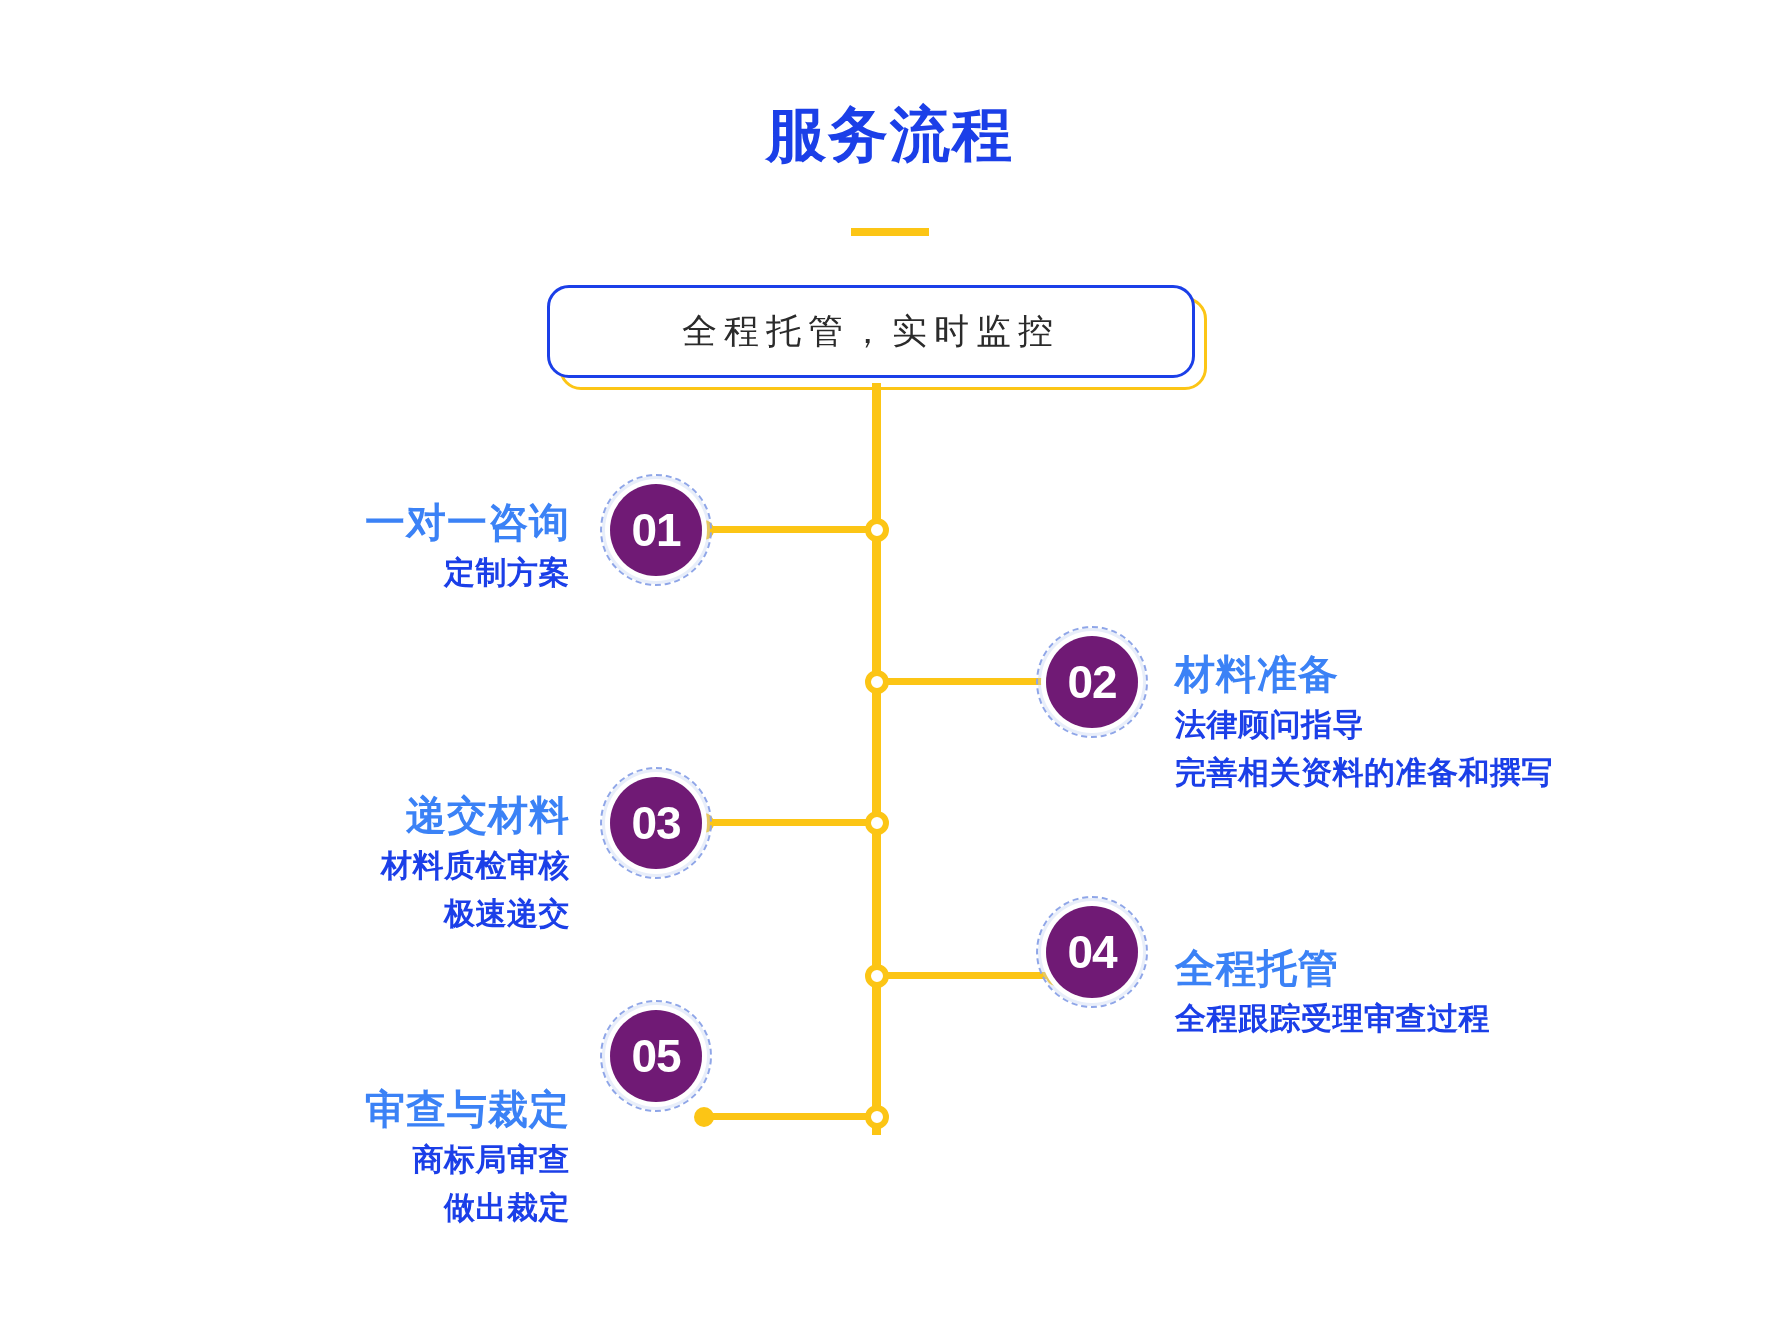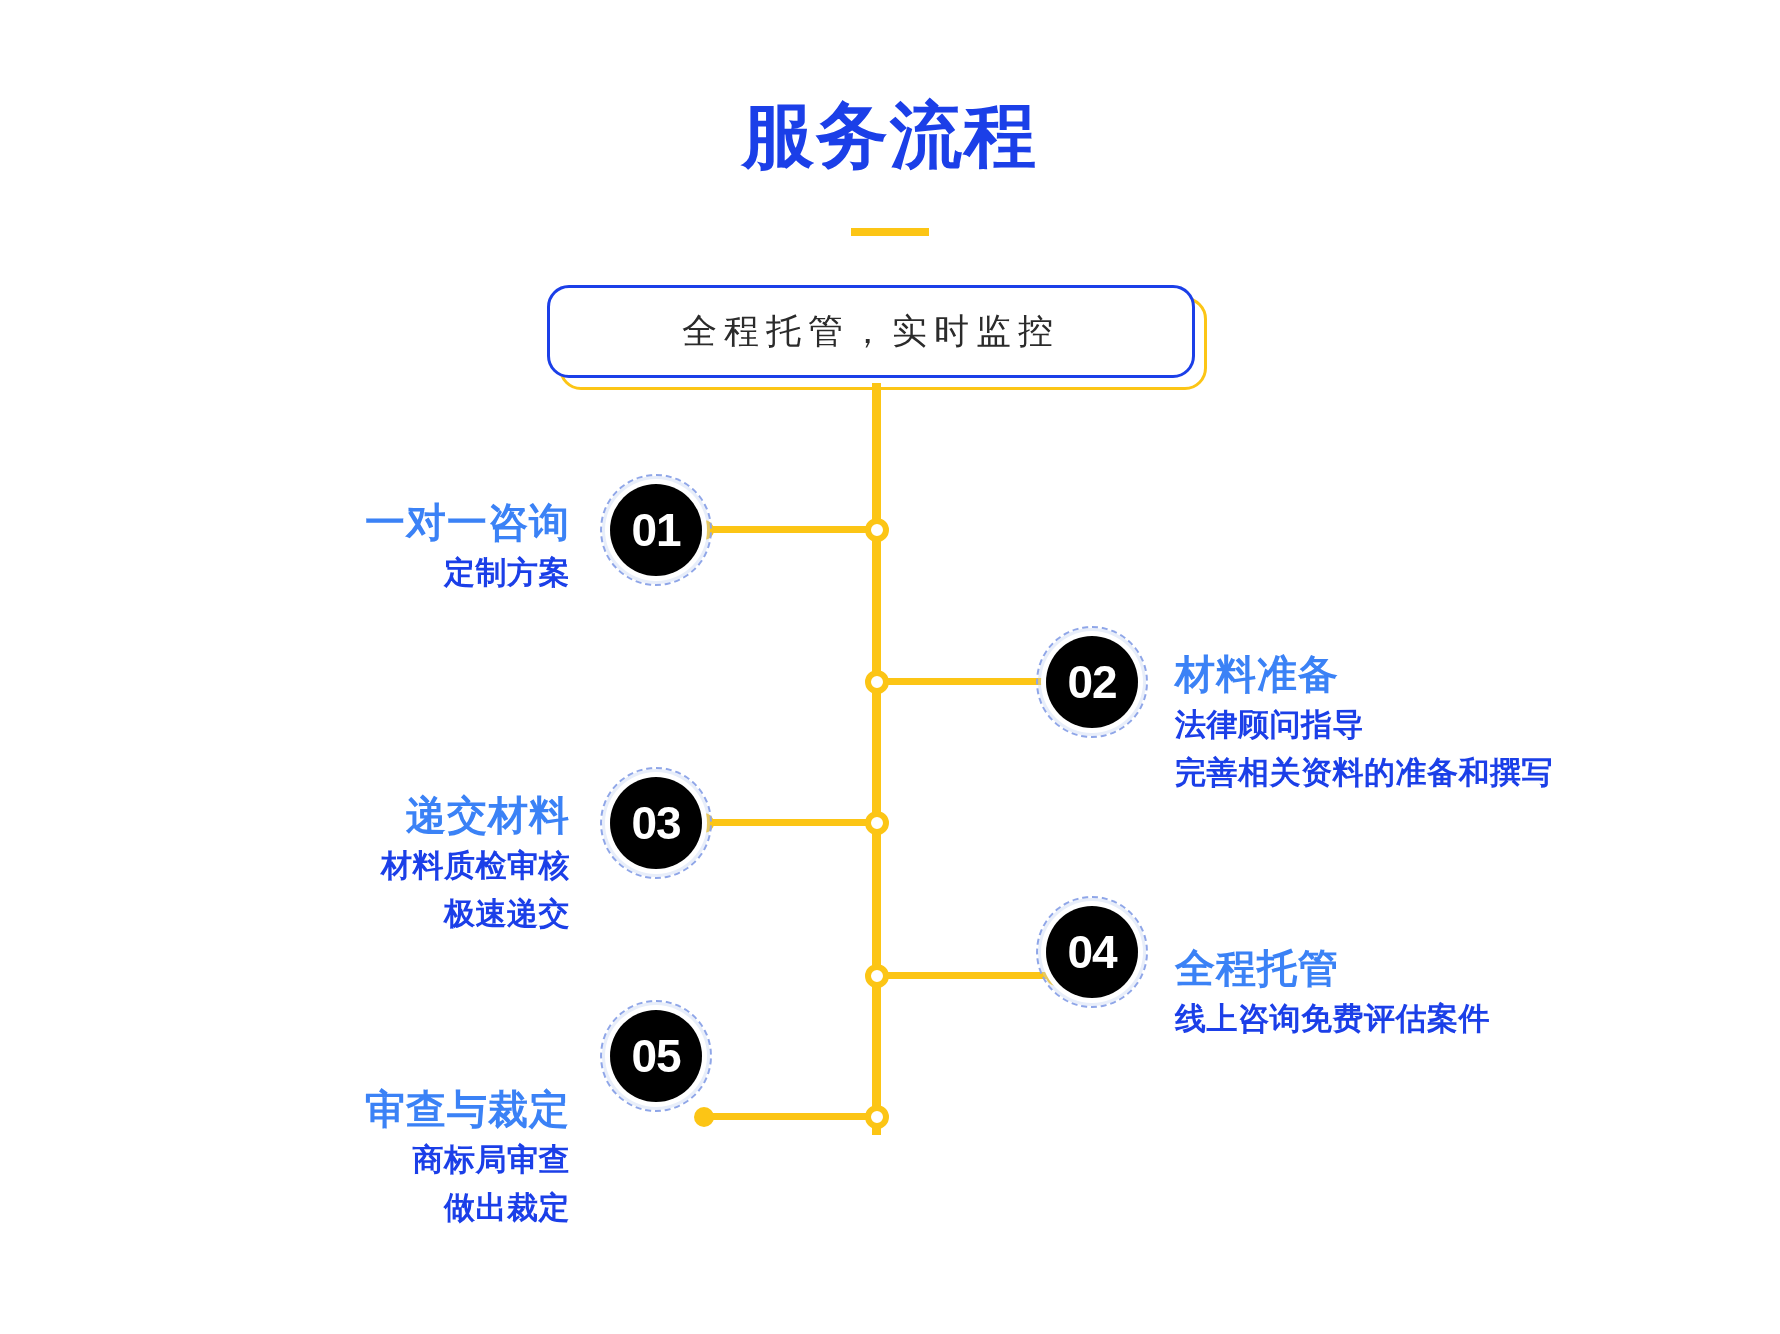--- a/index.html
+++ b/index.html
@@ -8,21 +8,21 @@
     background:#ffffff;
     font-family:"Liberation Sans","DejaVu Sans",sans-serif;
     overflow:hidden;
   }
   #stage{position:relative;width:1780px;height:1334px;}
 
   
   .page-title{
     position:absolute;left:0;top:92px;width:1780px;
     text-align:center;
-    font-size:72px;line-height:86px;
+    font-size:60px;line-height:86px;
     font-weight:bold;
     color:#1b3fe8;
     letter-spacing:2px;
   }
   .title-underline{
     position:absolute;left:50%;top:228px;
     transform:translateX(-50%);
     width:78px;height:8px;background:#fcc515;
   }
 
@@ -86,21 +86,21 @@
   }
   .node .ring-glow{
     position:absolute;left:5px;top:5px;width:102px;height:102px;
     border-radius:50%;
     background:#ffffff;
     box-shadow:0 0 0 3px rgba(190,205,240,0.35);
   }
   .node .disc{
     position:absolute;left:10px;top:10px;width:92px;height:92px;
     border-radius:50%;
-    background:#000000;
+    background:#701a75;
     display:flex;align-items:center;justify-content:center;
   }
   .node .num{
     color:#ffffff;font-size:46px;font-weight:bold;
     letter-spacing:-1px;line-height:1;
   }
 
   
   .step-text{position:absolute;}
   .step-text.left{text-align:right;}
@@ -185,21 +185,21 @@
   <div class="end-dot" style="left:1046px;top:966px;"></div>
   <div class="node" style="left:1036px;top:896px;">
     <div class="ring-glow"></div>
     <div class="ring-dash"></div>
     <div class="disc">
       <span class="num">04</span>
     </div>
   </div>
   <div class="step-text right" style="left:1175px;top:941px;">
     <div class="step-title">全程托管</div>
-    <div class="step-detail">线上咨询免费评估案件</div>
+    <div class="step-detail">全程跟踪受理审查过程</div>
   </div>
 
   <div class="hline" style="left:700px;top:1113px;width:180px;"></div>
   <div class="spine-ring" style="left:865px;top:1105px;"></div>
   <div class="end-dot" style="left:694px;top:1107px;"></div>
   <div class="node" style="left:600px;top:1000px;">
     <div class="ring-glow"></div>
     <div class="ring-dash"></div>
     <div class="disc">
       <span class="num">05</span>

